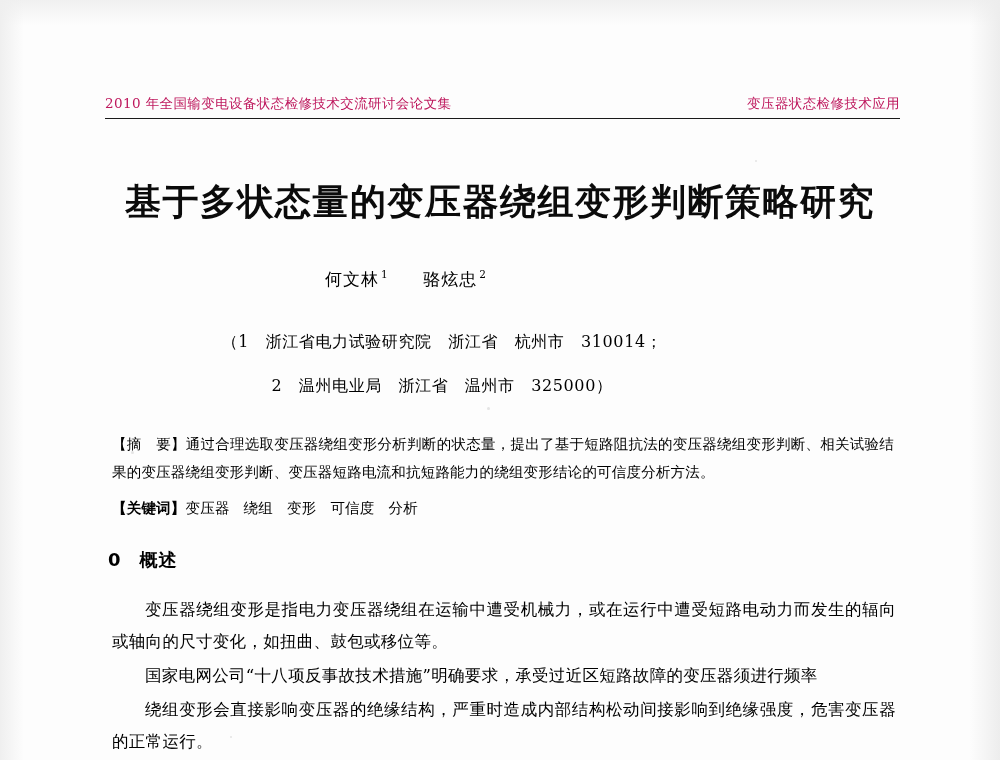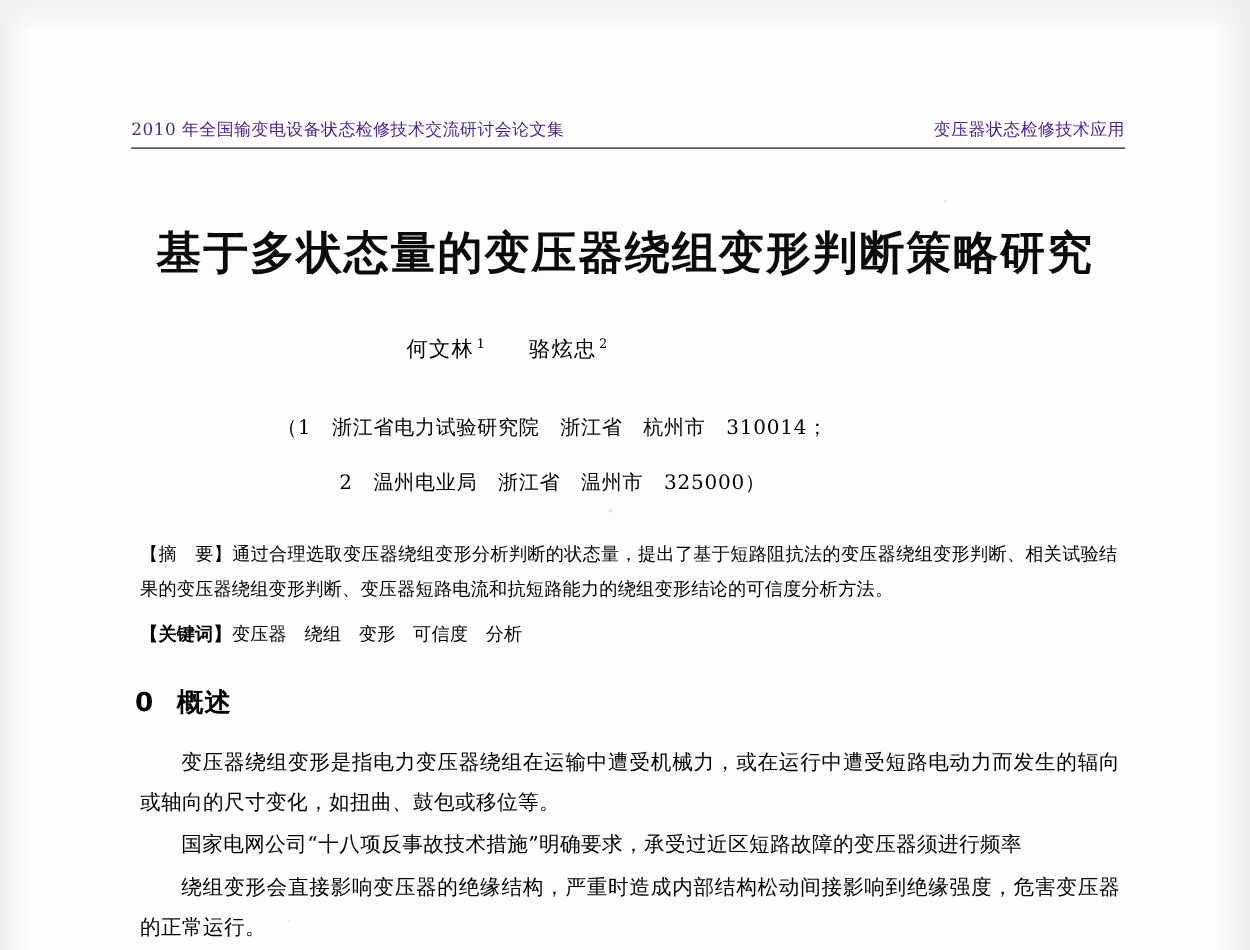--- a/index.html
+++ b/index.html
@@ -33,21 +33,21 @@
   .running-header {
     position: absolute;
     left: 105px;
     top: 95px;
     width: 795px;
     display: flex;
     justify-content: space-between;
     align-items: baseline;
     font-size: 13.5px;
     letter-spacing: 0.4px;
-    color: #4c1d95;
+    color: #be185d;
   }
   .running-header .rh-left {
     white-space: nowrap;
   }
   .running-header .rh-right {
     white-space: nowrap;
     text-align: right;
   }
   .header-rule {
     position: absolute;
@@ -134,21 +134,21 @@
   .abstract .kw .sp {
     display: inline-block;
     width: 14px;
   }
 
   
   .section-heading {
     position: absolute;
     left: 108px;
     top: 548px;
-    font-size: 21px;
+    font-size: 18px;
     font-weight: bold;
     letter-spacing: 1px;
     font-family: "DejaVu Sans", "Liberation Sans", sans-serif;
   }
   .section-heading .sec-num {
     margin-right: 18px;
   }
 
   
   .body-text {

